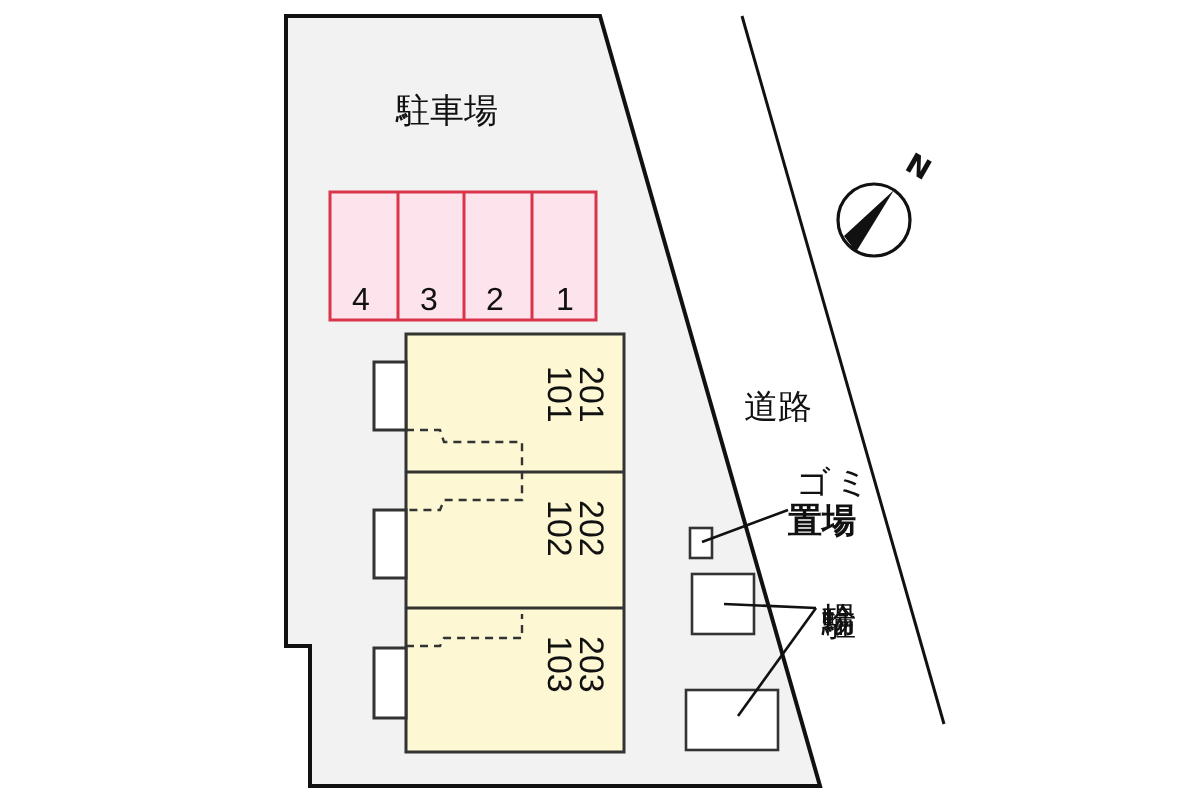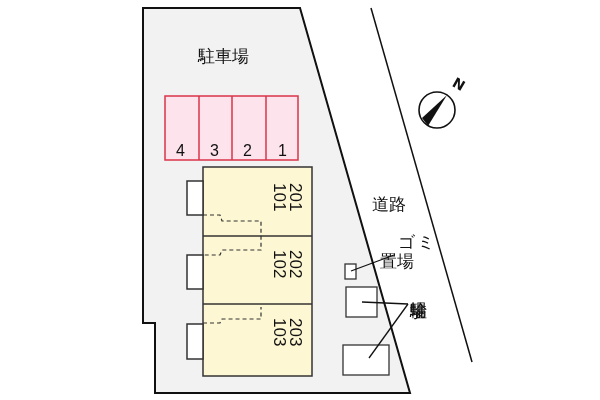--- a/index.html
+++ b/index.html
@@ -63,15 +63,15 @@
 <div class="num" style="left:243px;top:142px;">2</div>
 <div class="num" style="left:278px;top:142px;">1</div>
 
 <div class="unit" style="left:303px;top:183px;"><span>201</span><br><span>101</span></div>
 <div class="unit" style="left:303px;top:250px;"><span>202</span><br><span>102</span></div>
 <div class="unit" style="left:303px;top:318px;"><span>203</span><br><span>103</span></div>
 
 <div class="lbl" style="left:372px;top:196px;">道路</div>
 
 <div class="lbl" style="left:398px;top:234px;letter-spacing:2px;">ゴミ</div>
-<div class="lbl" style="left:380px;top:253px;">置場</div>
+<div class="lbl" style="left:394px;top:253px;font-weight:bold;">置場</div>
 
 <div class="lbl vt" style="left:410px;top:288px;line-height:17px;">駐輪場</div>
 
 </body></html>

